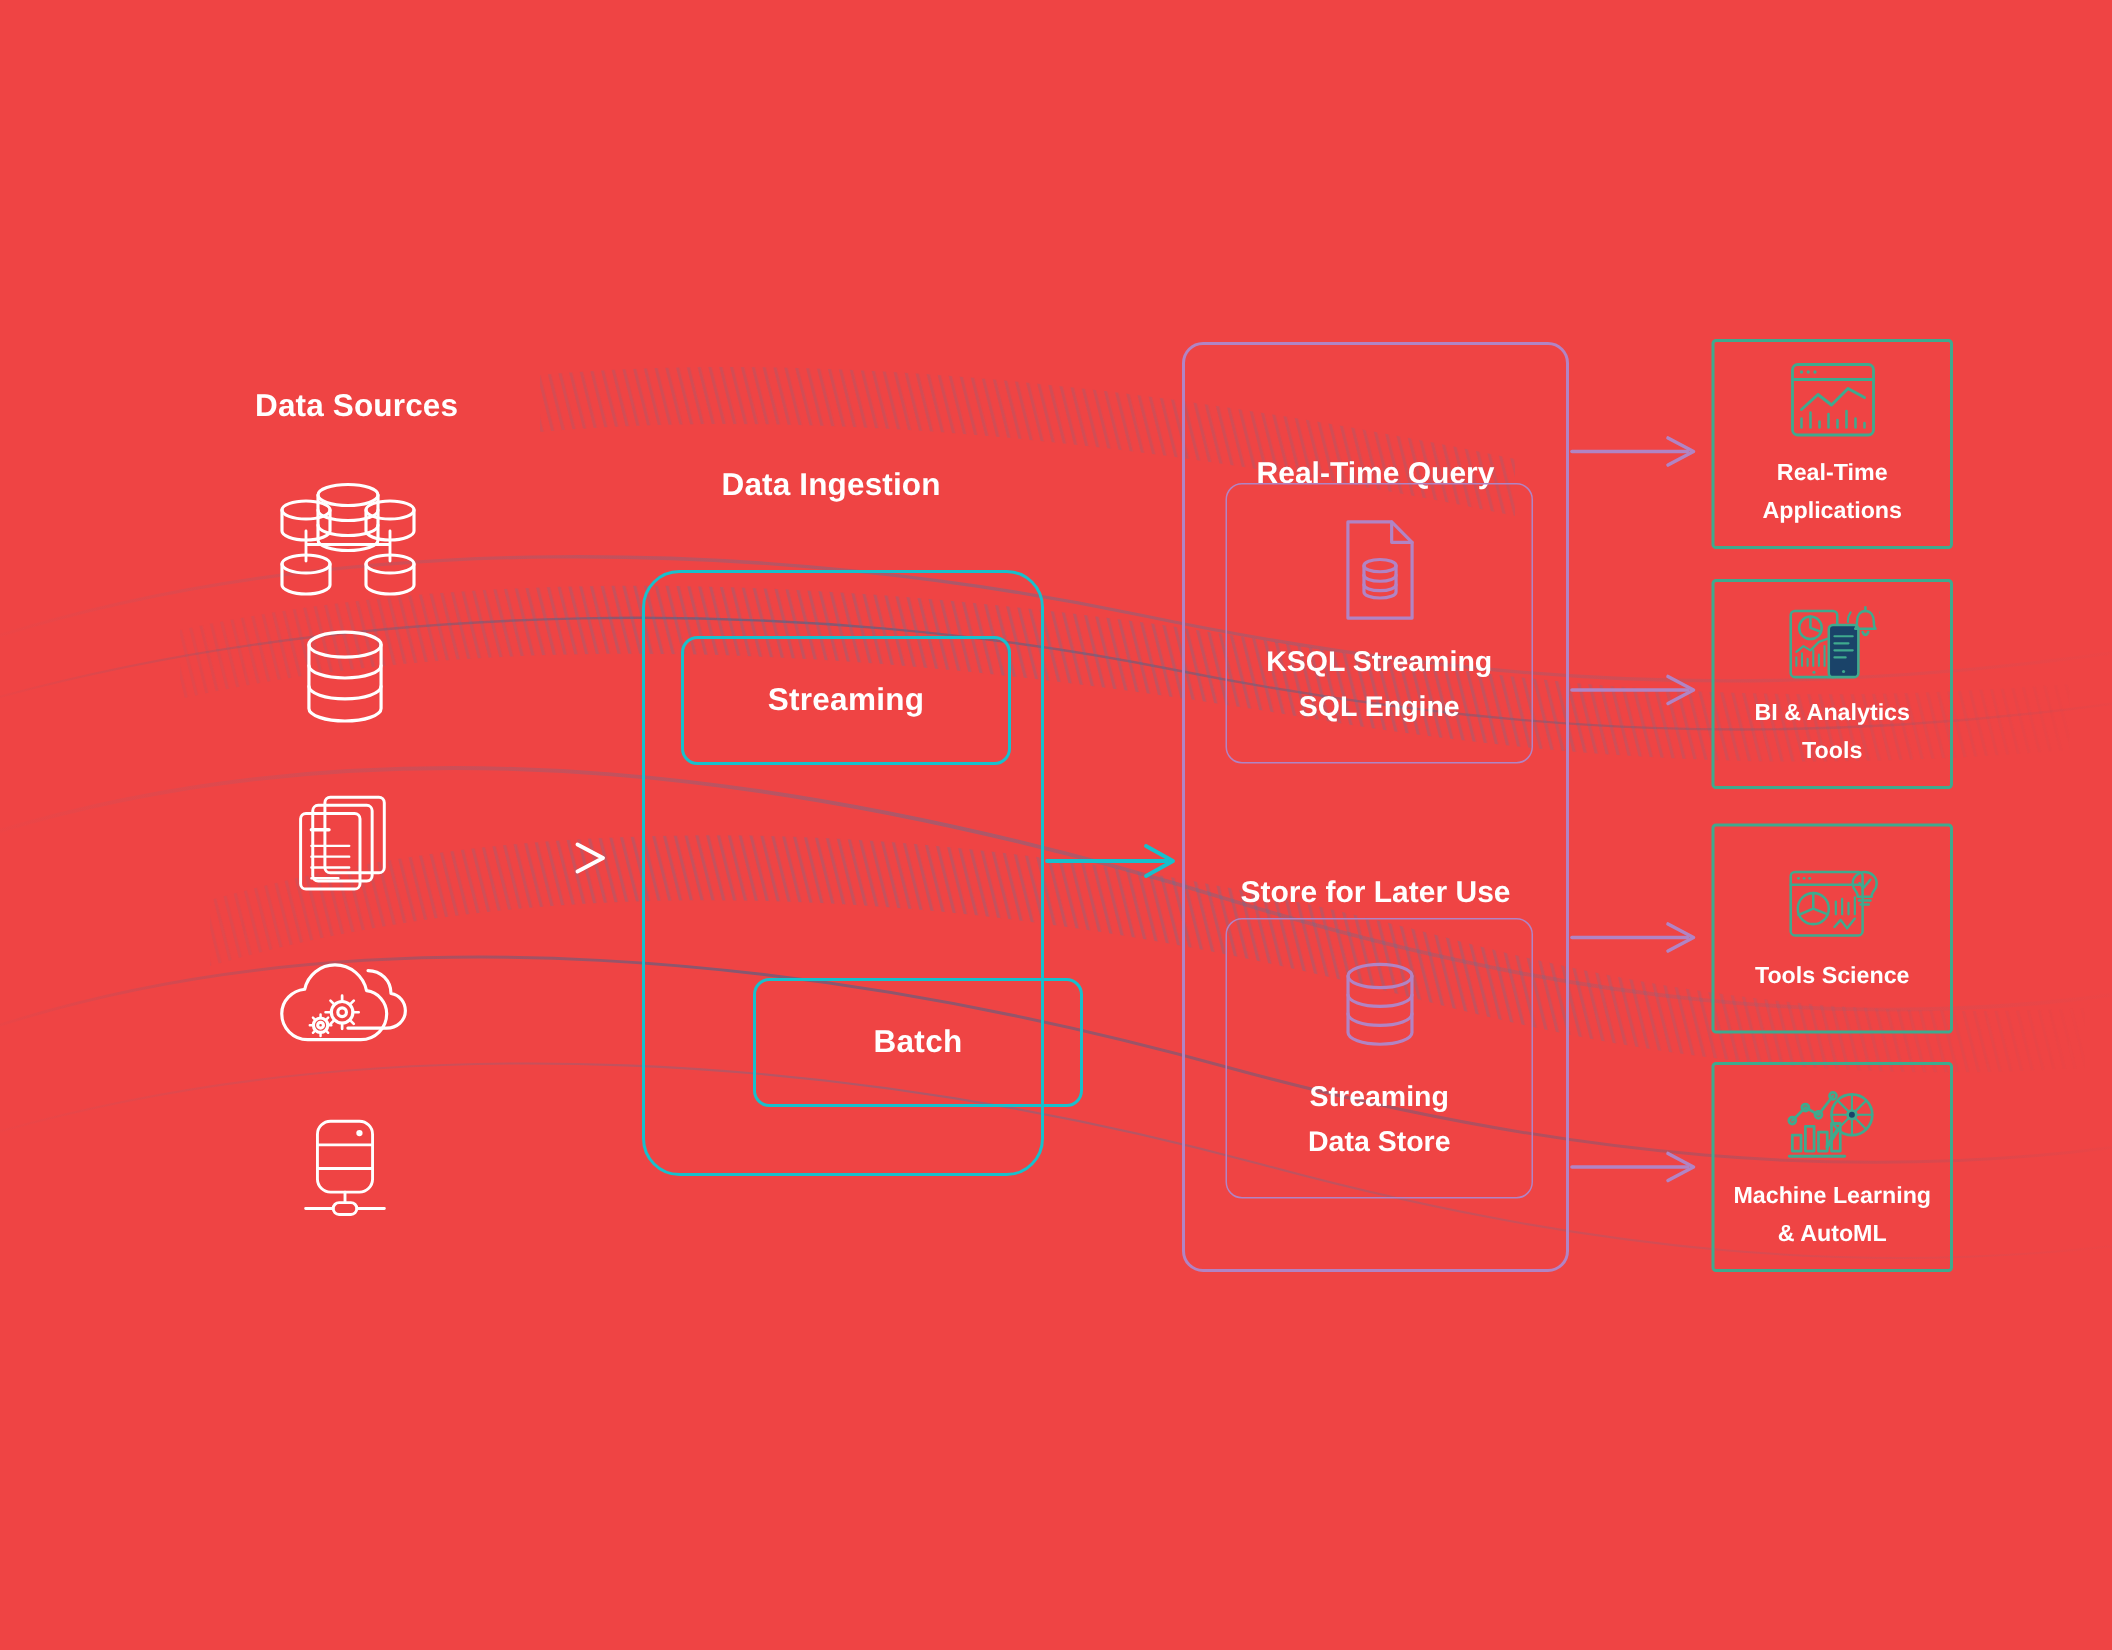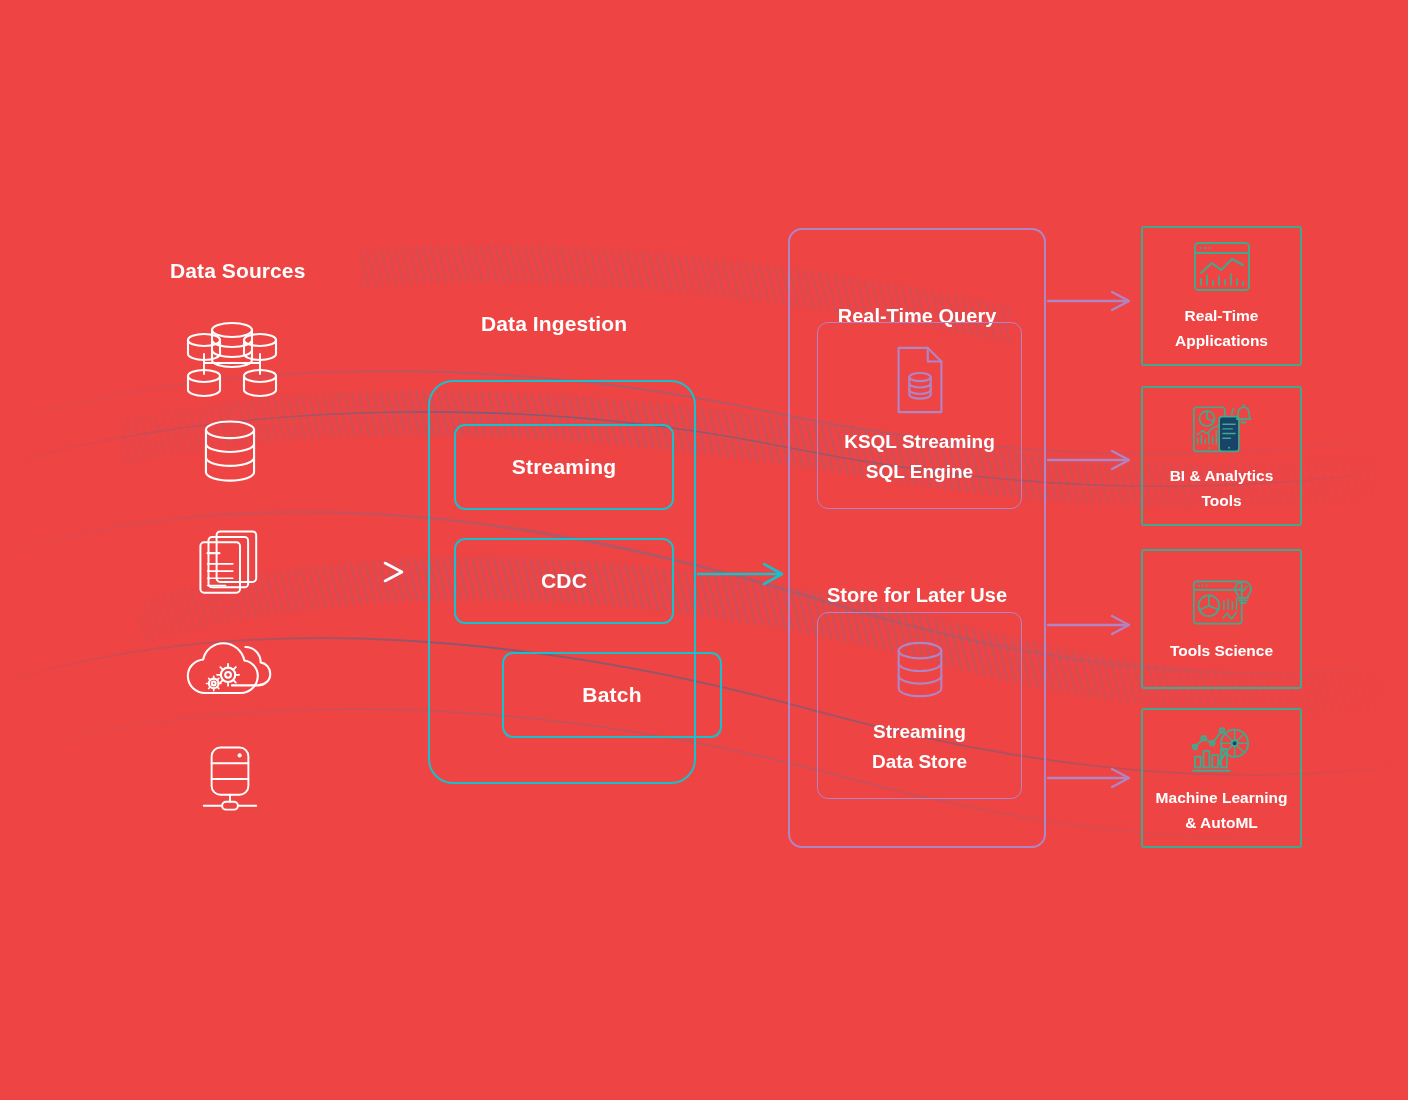--- a/index.html
+++ b/index.html
@@ -288,23 +288,20 @@
       <path d="M 40 58 L 40 66"></path>
       <rect x="31" y="66" width="18" height="9" rx="4.5"></rect>
       <path d="M 10 70.5 L 31 70.5 M 49 70.5 L 70 70.5"></path>
     </svg>
   </div>
 
   <div id="ingestion-panel">
     <div class="ingest-box" id="ingest-box-0">
       <span class="ingest-label">Streaming</span>
     </div>
-    <div class="ingest-box" id="ingest-box-1">
-      <span class="ingest-label">CDC</span>
-    </div>
     <div class="ingest-box" id="ingest-box-2">
       <span class="ingest-label">Batch</span>
     </div>
   </div>
 
   <div id="central-panel">
 
     <div class="panel-section-title" id="section-title-0">Real-Time Query</div>
 
     <div class="panel-card" id="panel-card-0">

